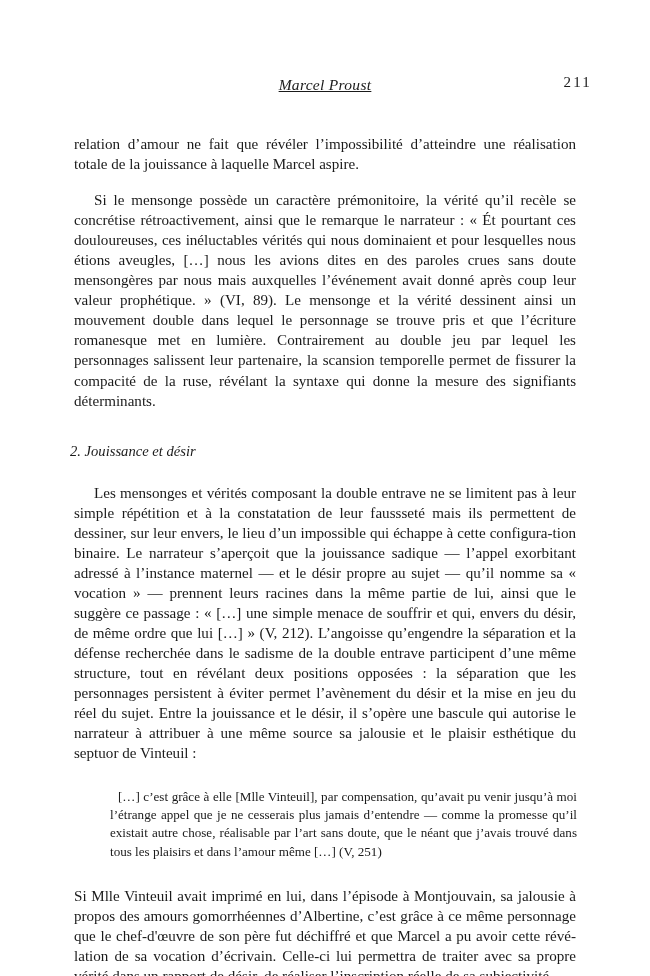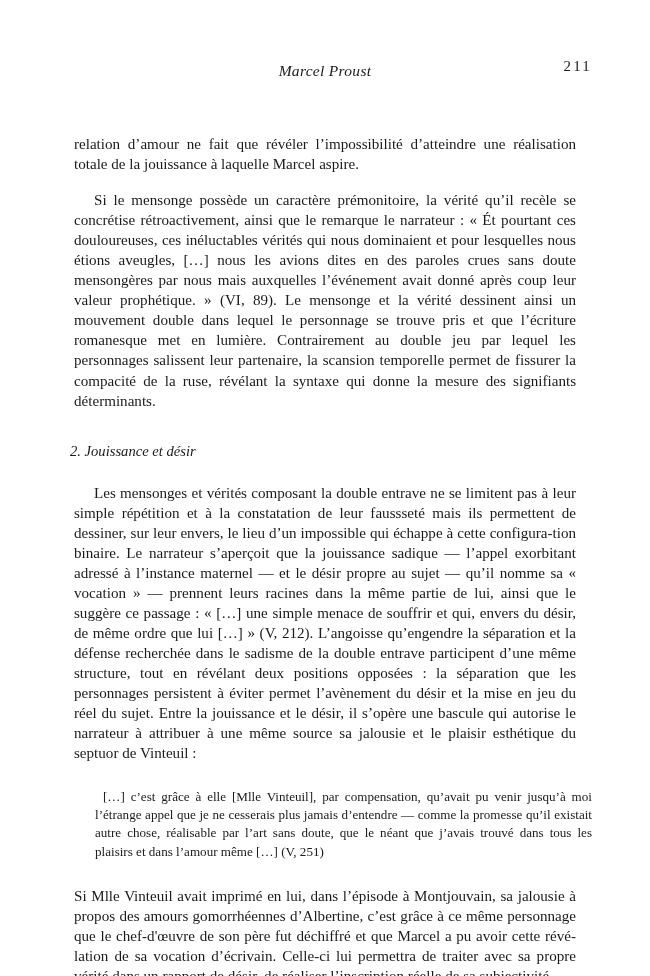--- a/index.html
+++ b/index.html
@@ -22,26 +22,27 @@
     top: 0;
     width: 650px;
     height: 976px;
     background: #ffffff;
   }
 
   
   .running-head {
     position: absolute;
     left: 58px;
-    top: 58px;
+    top: 74px;
     width: 534px;
     height: 22px;
     display: flex;
-    align-items: flex-end;
+    align-items: center;
     justify-content: center;
+    text-decoration: underline;
   }
   .running-head-title {
     font-style: italic;
     font-size: 15.5px;
     letter-spacing: 0.3px;
     white-space: nowrap;
   }
   .folio {
     position: absolute;
     right: 0;
@@ -80,21 +81,21 @@
     padding-top: 14px;
     padding-bottom: 6px;
     font-size: 14.6px;
     font-style: italic;
     font-weight: normal;
     line-height: 20px;
     text-align: left;
   }
 
   blockquote.extract {
-    margin: 0;
+    margin: 15px;
     padding-top: 9px;
     padding-bottom: 9px;
     padding-left: 37px;
     font-size: 13.1px;
     line-height: 18.1px;
     text-align: justify;
     text-justify: inter-word;
   }
   blockquote.extract p {
     margin: 0;

